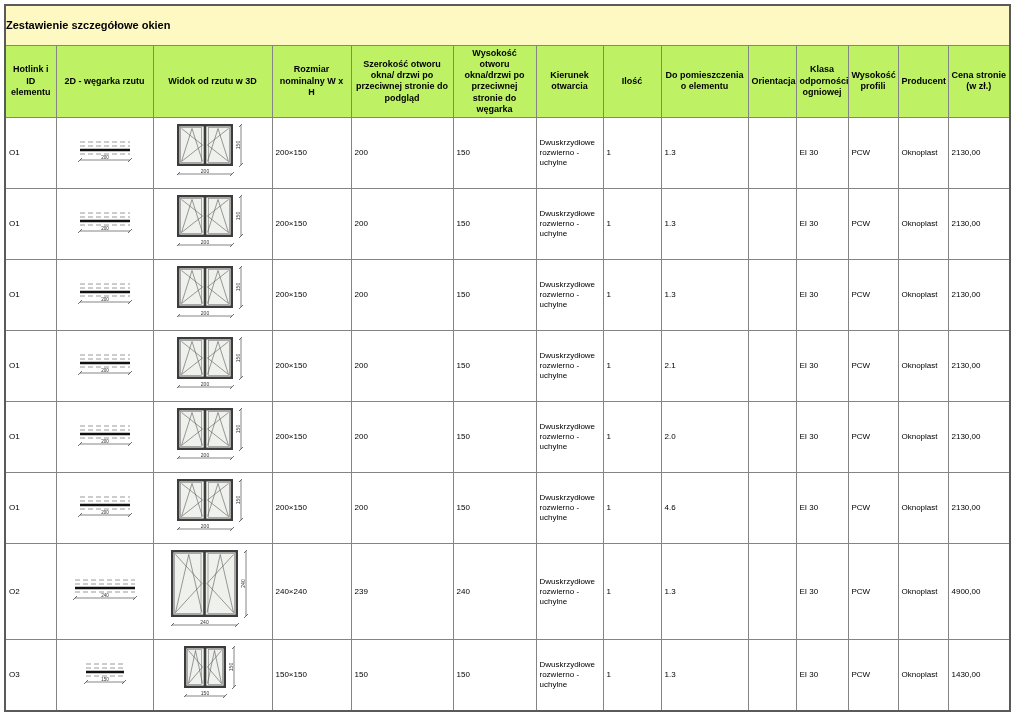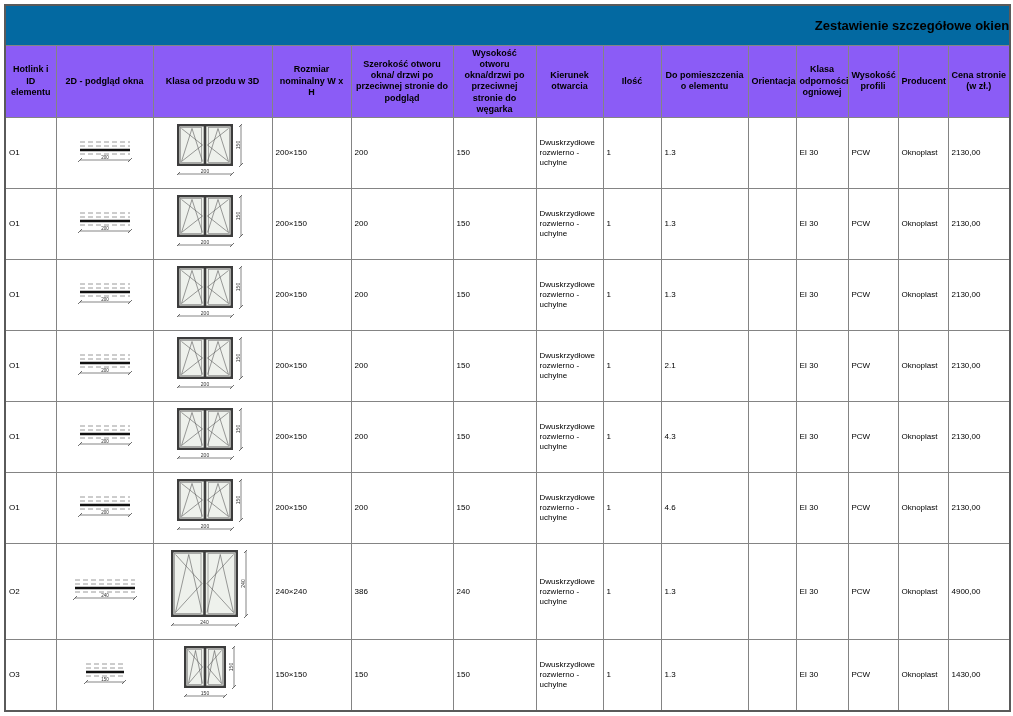--- a/index.html
+++ b/index.html
@@ -13,29 +13,29 @@
   .sheet { position: absolute; top: 4px; left: 4px; }
   table {
     border-collapse: collapse;
     table-layout: fixed;
     width: 1005px;
     background: #fff;
     border: 2px solid #5a5a5a;
   }
   td, th { border: 1px solid #848484; overflow: hidden; }
   .title-cell {
-    background: #0369a1;
+    background: #fef9c3;
     height: 40px;
-    text-align: right;
+    text-align: left;
     vertical-align: middle;
     font-weight: bold;
-    font-size: 13px;
+    font-size: 11px;
   }
   th {
-    background: #8b5cf6;
+    background: #bef264;
     height: 62px;
     font-size: 9px;
     font-weight: bold;
     text-align: center;
     vertical-align: middle;
     padding: 2px 3px;
     line-height: 1.25;
   }
   tbody td {
     font-size: 8px;
@@ -70,22 +70,22 @@
         <col style="width:50px">
       <col style="width:50px">
         <col style="width:62px">
     </colgroup>
     <thead>
       <tr>
         <td class="title-cell" colspan="14">Zestawienie szczegółowe okien</td>
       </tr>
       <tr>
         <th>Hotlink i ID elementu</th>
-        <th>2D - podgląd okna</th>
-        <th>Klasa od przodu w 3D</th>
+        <th>2D - węgarka rzutu</th>
+        <th>Widok od rzutu w 3D</th>
         <th>Rozmiar nominalny W x H</th>
         <th>Szerokość otworu okna/ drzwi po przeciwnej stronie do podgląd</th>
         <th>Wysokość otworu okna/drzwi po przeciwnej stronie do węgarka</th>
         <th>Kierunek otwarcia</th>
         <th>Ilość</th>
         <th>Do pomieszczenia o elementu</th>
         <th>Orientacja</th>
         <th>Klasa odporności ogniowej</th>
         <th>Wysokość profili</th>
         <th>Producent</th>
@@ -309,21 +309,21 @@
                 <line x1="1" y1="50" x2="55" y2="50" stroke="#333" stroke-width="0.6"></line>
                 <line x1="-1" y1="52" x2="3" y2="48" stroke="#333" stroke-width="0.7"></line>
                 <line x1="53" y1="52" x2="57" y2="48" stroke="#333" stroke-width="0.7"></line>
                 <text x="28" y="48.5" font-size="5" text-anchor="middle">200</text>
               </svg></span></td>
     <td>200×150</td>
     <td>200</td>
     <td>150</td>
     <td>Dwuskrzydłowe rozwierno - uchylne</td>
     <td>1</td>
-    <td>4.3</td>
+    <td>2.0</td>
     <td></td>
     <td>EI 30</td>
     <td>PCW</td>
     <td>Oknoplast</td>
     <td>2130,00</td>
   </tr>
         <tr>
     <td>O1</td>
     <td class="icon-cell"><span class="plan-icon"><svg width="60" height="26" viewBox="0 0 60 26" xmlns="http://www.w3.org/2000/svg">
                 <line x1="5" y1="3" x2="55" y2="3" stroke="#9a9a9a" stroke-width="1" stroke-dasharray="5 3"></line>
@@ -397,21 +397,21 @@
                 <line x1="75" y1="1" x2="75" y2="66" stroke="#333" stroke-width="0.6"></line>
                 <line x1="73" y1="3" x2="77" y2="-1" stroke="#333" stroke-width="0.7"></line>
                 <line x1="73" y1="68" x2="77" y2="64" stroke="#333" stroke-width="0.7"></line>
                 <text x="73.5" y="33.5" font-size="5" text-anchor="middle" transform="rotate(-90 73.5 33.5)">240</text>
                 <line x1="1" y1="75" x2="66" y2="75" stroke="#333" stroke-width="0.6"></line>
                 <line x1="-1" y1="77" x2="3" y2="73" stroke="#333" stroke-width="0.7"></line>
                 <line x1="64" y1="77" x2="68" y2="73" stroke="#333" stroke-width="0.7"></line>
                 <text x="33.5" y="73.5" font-size="5" text-anchor="middle">240</text>
               </svg></span></td>
     <td>240×240</td>
-    <td>386</td>
+    <td>239</td>
     <td>240</td>
     <td>Dwuskrzydłowe rozwierno - uchylne</td>
     <td>1</td>
     <td>1.3</td>
     <td></td>
     <td>EI 30</td>
     <td>PCW</td>
     <td>Oknoplast</td>
     <td>4900,00</td>
   </tr>

